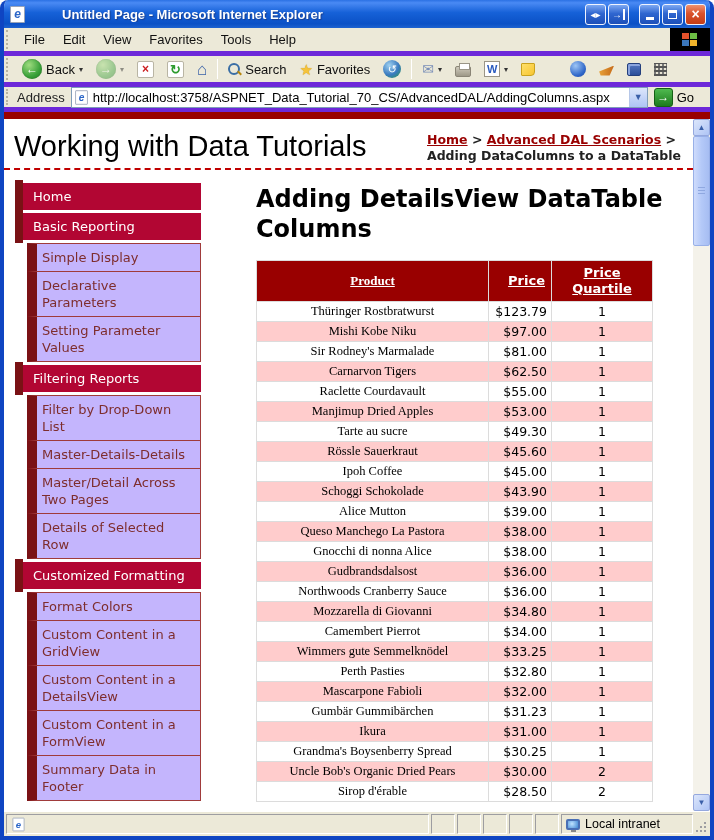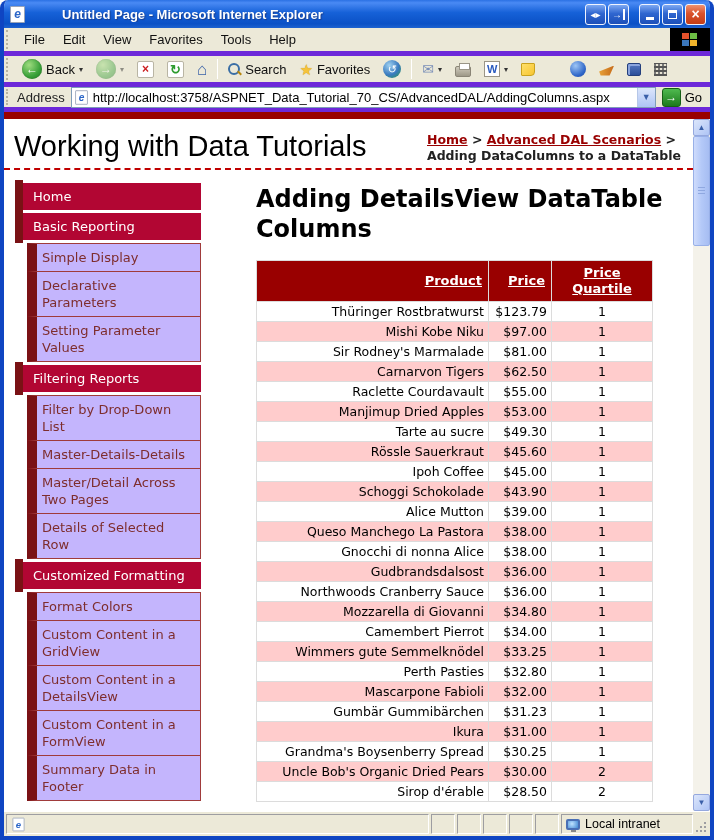--- a/index.html
+++ b/index.html
@@ -73,21 +73,21 @@
   .msn-ic { width:16px; height:16px; border-radius:50%;
     background:radial-gradient(circle at 35% 30%, #9ec6f5, #2f66c8 65%, #1c47a0); }
   .fly-ic { width:15px; height:10px; background:linear-gradient(90deg,#e8a23a,#c66a18);
     clip-path:polygon(0 60%, 100% 0, 70% 100%, 10% 100%); margin-top:3px; }
   .res-ic { width:14px; height:13px; background:linear-gradient(#5577c0,#2c4f9a); border:1px solid #243f7c; border-radius:2px;
     box-shadow:inset 2px 2px 0 #8ba4dd; }
   .grid-ic { width:13px; height:13px;
     background:repeating-linear-gradient(0deg,#555 0 2px,transparent 2px 4px),
                repeating-linear-gradient(90deg,#777 0 2px,#e8e4d4 2px 4px); }
 
-  .addressbar { height:25px; flex:0 0 25px; padding-right:2px; }
+  .addressbar { height:25px; flex:0 0 25px; padding-right:10px; }
   .addr-label { font-size:13px; color:#222; padding:0 6px 0 2px; }
   .addr-field { flex:1; height:21px; background:#fff; border:1px solid #7f9db9; display:flex; align-items:center; padding-left:2px; }
   .addr-url { flex:1; font-size:13px; color:#000; margin-left:4px; white-space:nowrap; overflow:hidden; }
   .addr-drop { width:18px; height:19px; background:linear-gradient(180deg,#dce6fb,#aec4f5); border-left:1px solid #b6c7e8;
     display:flex; align-items:center; justify-content:center; color:#3a5fa8; font-size:9px; cursor:pointer; }
   .go-btn { display:flex; align-items:center; gap:4px; padding:0 6px; cursor:pointer; font-size:13px; }
   .go-ic { width:19px; height:19px; border-radius:3px; background:linear-gradient(180deg,#4fba4f,#1d7a1d);
     border:1px solid #156015; color:#fff; display:flex; align-items:center; justify-content:center; font-weight:bold; font-size:12px; }
 
   
@@ -114,21 +114,21 @@
   .nav .sub + .sub { margin-top:-1px; }
 
   
   .main { margin-left:55px; margin-top:14px; }
   .main h1 { font-size:24px; line-height:30px; color:#000; width:420px; font-weight:bold; }
   .datagrid { border-collapse:collapse; margin-top:16px; font-size:12.5px; }
   .datagrid th, .datagrid td { border:1px solid #dcdcdc; }
   .datagrid th { background:#990000; color:#fff; padding:4px 6px; font-size:13px; line-height:16px; }
   .datagrid th a { color:#fff; text-decoration:underline; font-weight:bold; cursor:pointer; }
   .datagrid td { padding:2px 4px; line-height:15px; white-space:nowrap; overflow:hidden; }
-  .col-product { width:232px; text-align:right; }
+  .col-product { width:232px; text-align:center;font-family:Liberation Serif, serif; }
   .col-price   { width:63px;  text-align:right; padding-right:6px; }
   .col-quart   { width:101px; text-align:center; }
   .datagrid tbody tr:nth-child(even) { background:#ffcccc; }
 
   
   .scrollbar { position:absolute; right:0; top:0; bottom:0; width:17px; background:#f4f2ea; }
   .sb-btn { position:absolute; left:0; width:17px; height:17px; border:1px solid #95a8de; border-radius:2px;
     background:linear-gradient(135deg,#dce6fb,#aec4f5); color:#3a5fa8; font-size:8px;
     display:flex; align-items:center; justify-content:center; cursor:pointer; }
   .sb-up { top:0; } .sb-down { bottom:0; }

